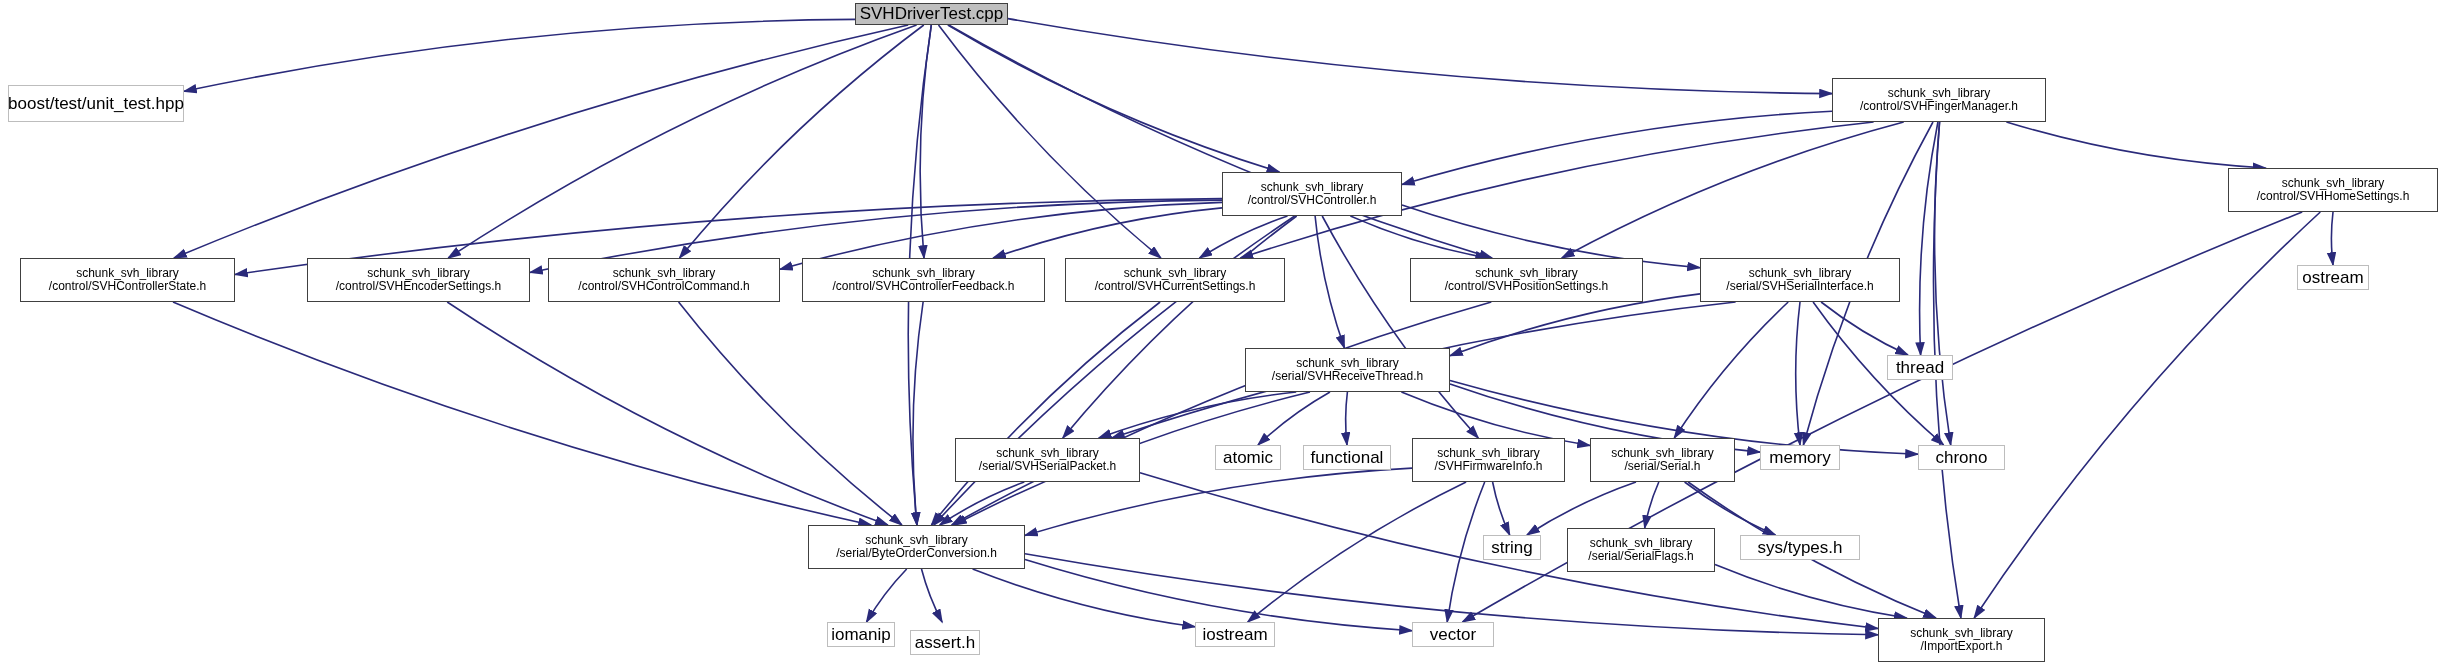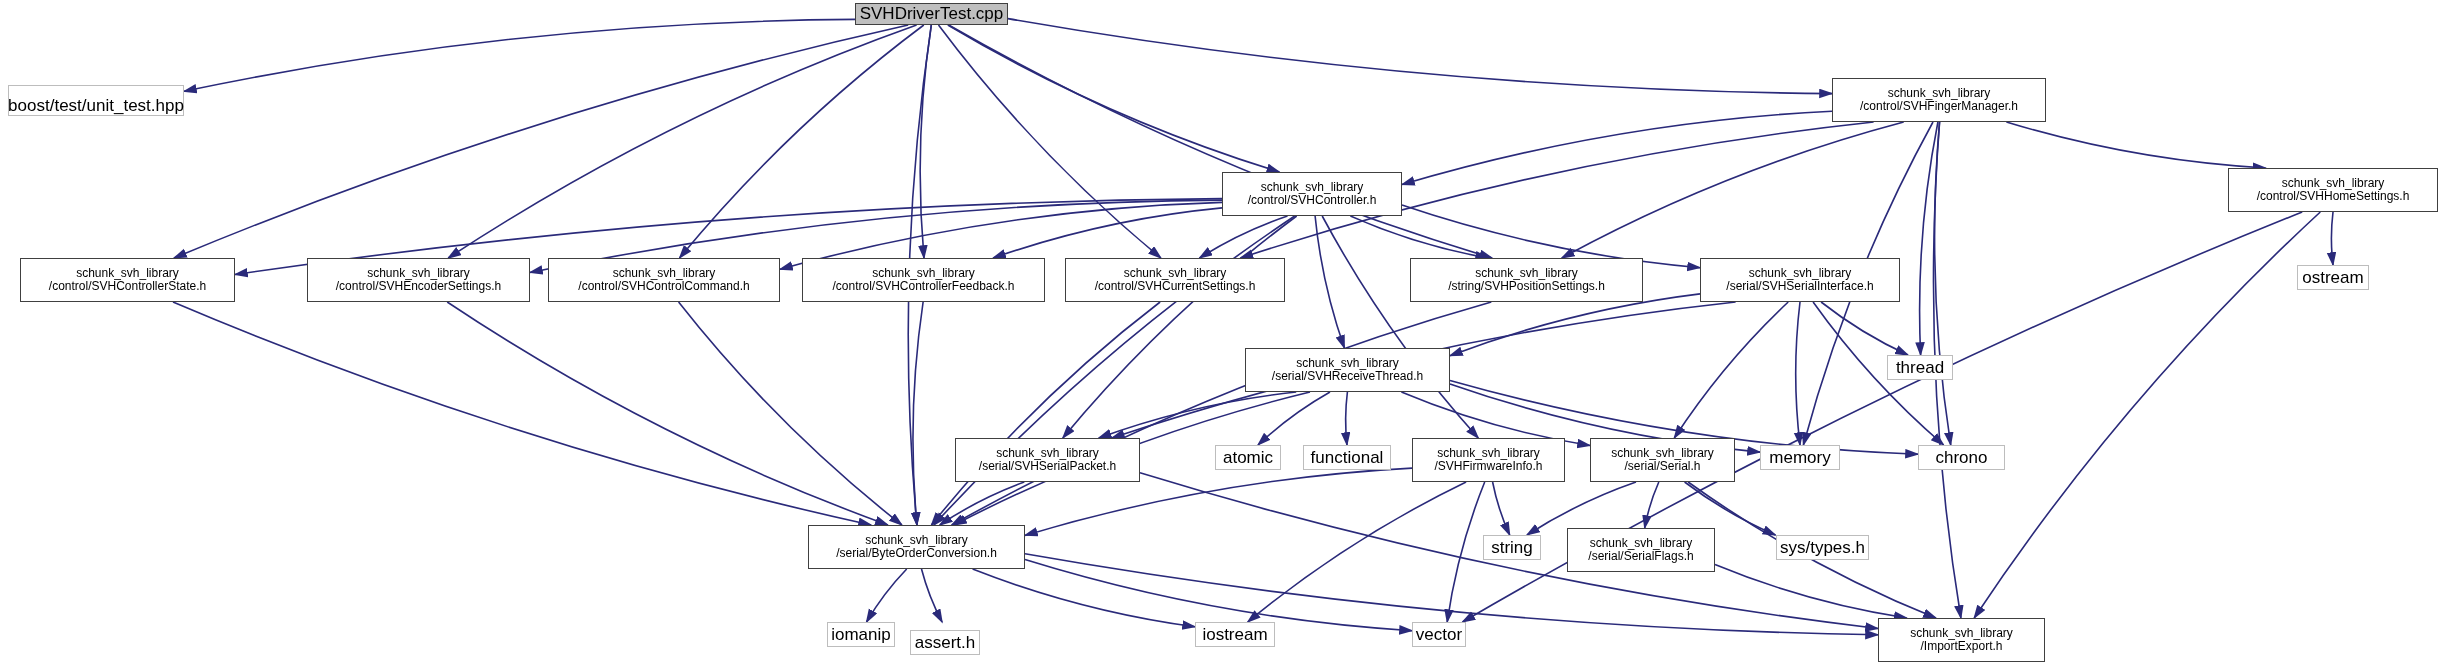--- a/index.html
+++ b/index.html
@@ -96,21 +96,21 @@
         <path d="M921.5,569.0 Q928.7,596.7 942.1,622.0" marker-end="url(#arrow)"></path>
         <path d="M972.6,569.0 Q1080.3,611.3 1195.0,626.8" marker-end="url(#arrow)"></path>
         <path d="M1025.0,559.6 Q1214.2,618.3 1412.0,630.7" marker-end="url(#arrow)"></path>
         <path d="M1025.0,553.8 Q1448.3,628.1 1878.0,634.8" marker-end="url(#arrow)"></path>
       </g>
   </svg>
   <div id="nodes">
       <div class="node n-root fs14" style="left: 855px; top: 3px; width: 153px; height: 22px;">
         <span class="l1">SVHDriverTest.cpp</span>
       </div>
-      <div class="node n-ext fs14" style="left: 8px; top: 85px; width: 176px; height: 31px; justify-content: flex-end;">
+      <div class="node n-ext fs14" style="left: 8px; top: 85px; width: 176px; height: 37px;">
         <span class="l1">boost/test/unit_test.hpp</span>
       </div>
       <div class="node n-lib fs13" style="left: 1832px; top: 78px; width: 214px; height: 44px;">
         <span class="l1">schunk_svh_library</span>
         <span class="l2">/control/SVHFingerManager.h</span>
       </div>
       <div class="node n-lib fs13" style="left: 2228px; top: 168px; width: 210px; height: 44px;">
         <span class="l1">schunk_svh_library</span>
         <span class="l2">/control/SVHHomeSettings.h</span>
       </div>
@@ -133,21 +133,21 @@
       <div class="node n-lib fs13" style="left: 802px; top: 258px; width: 243px; height: 44px;">
         <span class="l1">schunk_svh_library</span>
         <span class="l2">/control/SVHControllerFeedback.h</span>
       </div>
       <div class="node n-lib fs13" style="left: 1065px; top: 258px; width: 220px; height: 44px;">
         <span class="l1">schunk_svh_library</span>
         <span class="l2">/control/SVHCurrentSettings.h</span>
       </div>
       <div class="node n-lib fs13" style="left: 1410px; top: 258px; width: 233px; height: 44px;">
         <span class="l1">schunk_svh_library</span>
-        <span class="l2">/string/SVHPositionSettings.h</span>
+        <span class="l2">/control/SVHPositionSettings.h</span>
       </div>
       <div class="node n-lib fs13" style="left: 1700px; top: 258px; width: 200px; height: 44px;">
         <span class="l1">schunk_svh_library</span>
         <span class="l2">/serial/SVHSerialInterface.h</span>
       </div>
       <div class="node n-ext fs14" style="left: 2297px; top: 265px; width: 72px; height: 25px;">
         <span class="l1">ostream</span>
       </div>
       <div class="node n-lib fs13" style="left: 1245px; top: 348px; width: 205px; height: 44px;">
         <span class="l1">schunk_svh_library</span>
@@ -184,33 +184,33 @@
         <span class="l1">schunk_svh_library</span>
         <span class="l2">/serial/ByteOrderConversion.h</span>
       </div>
       <div class="node n-ext fs14" style="left: 1483px; top: 535px; width: 58px; height: 25px;">
         <span class="l1">string</span>
       </div>
       <div class="node n-lib fs13" style="left: 1567px; top: 528px; width: 148px; height: 44px;">
         <span class="l1">schunk_svh_library</span>
         <span class="l2">/serial/SerialFlags.h</span>
       </div>
-      <div class="node n-ext fs14" style="left: 1740px; top: 535px; width: 93px; height: 25px; margin-left: 36px;">
+      <div class="node n-ext fs14" style="left: 1740px; top: 535px; width: 120px; height: 25px;">
         <span class="l1">sys/types.h</span>
       </div>
       <div class="node n-ext fs14" style="left: 827px; top: 622px; width: 68px; height: 25px;">
         <span class="l1">iomanip</span>
       </div>
       <div class="node n-ext fs14" style="left: 910px; top: 630px; width: 70px; height: 25px;">
         <span class="l1">assert.h</span>
       </div>
       <div class="node n-ext fs14" style="left: 1195px; top: 622px; width: 80px; height: 25px;">
         <span class="l1">iostream</span>
       </div>
-      <div class="node n-ext fs14" style="left: 1412px; top: 622px; width: 54px; height: 25px;">
+      <div class="node n-ext fs14" style="left: 1412px; top: 622px; width: 82px; height: 25px;">
         <span class="l1">vector</span>
       </div>
       <div class="node n-lib fs13" style="left: 1878px; top: 618px; width: 167px; height: 44px;">
         <span class="l1">schunk_svh_library</span>
         <span class="l2">/ImportExport.h</span>
       </div>
     </div>
 </div>
 
 </body></html>

